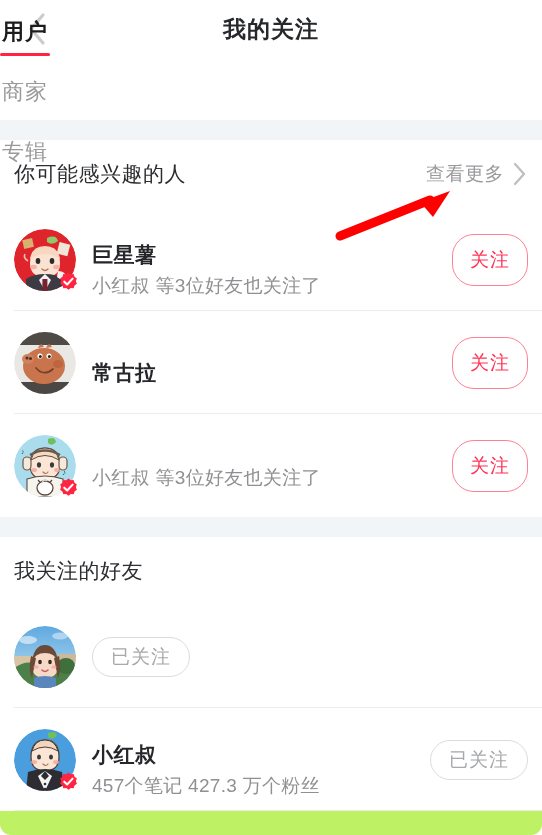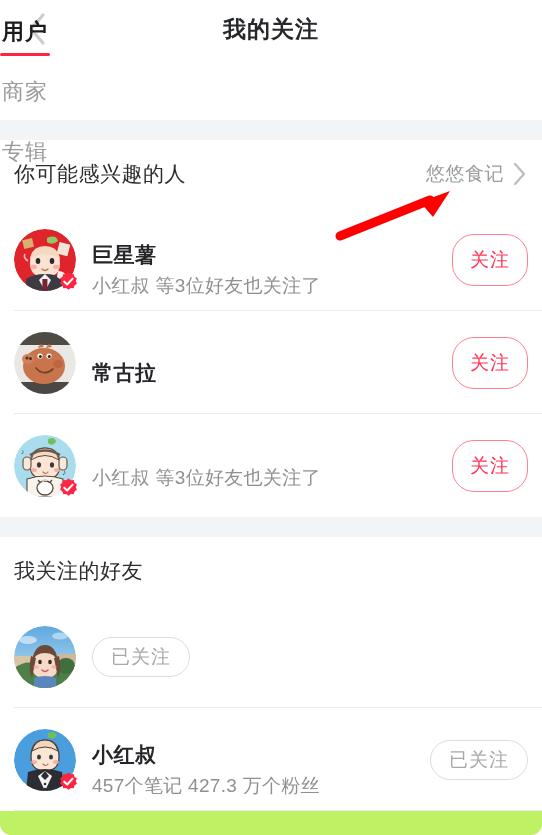--- a/index.html
+++ b/index.html
@@ -155,21 +155,21 @@
     <div class="tab">
       <span>专辑</span>
     </div>
   </div>
 
   <div class="band"></div>
 
   <div class="section-head">
     <div class="section-title">你可能感兴趣的人</div>
     <div class="section-more">
-      <span>悠悠食记</span>
+      <span>查看更多</span>
       <svg width="13" height="24" viewBox="0 0 13 24">
         <polyline points="2,2 11,12 2,22" fill="none" stroke="#bdbdbd" stroke-width="2.2" stroke-linecap="round" stroke-linejoin="round"></polyline>
       </svg>
     </div>
   </div>
 
   <div class="row">
     <div class="avatar-wrap">
       <svg class="avatar" viewBox="0 0 62 62">
         <circle cx="31" cy="31" r="31" fill="#e0242c"></circle>

